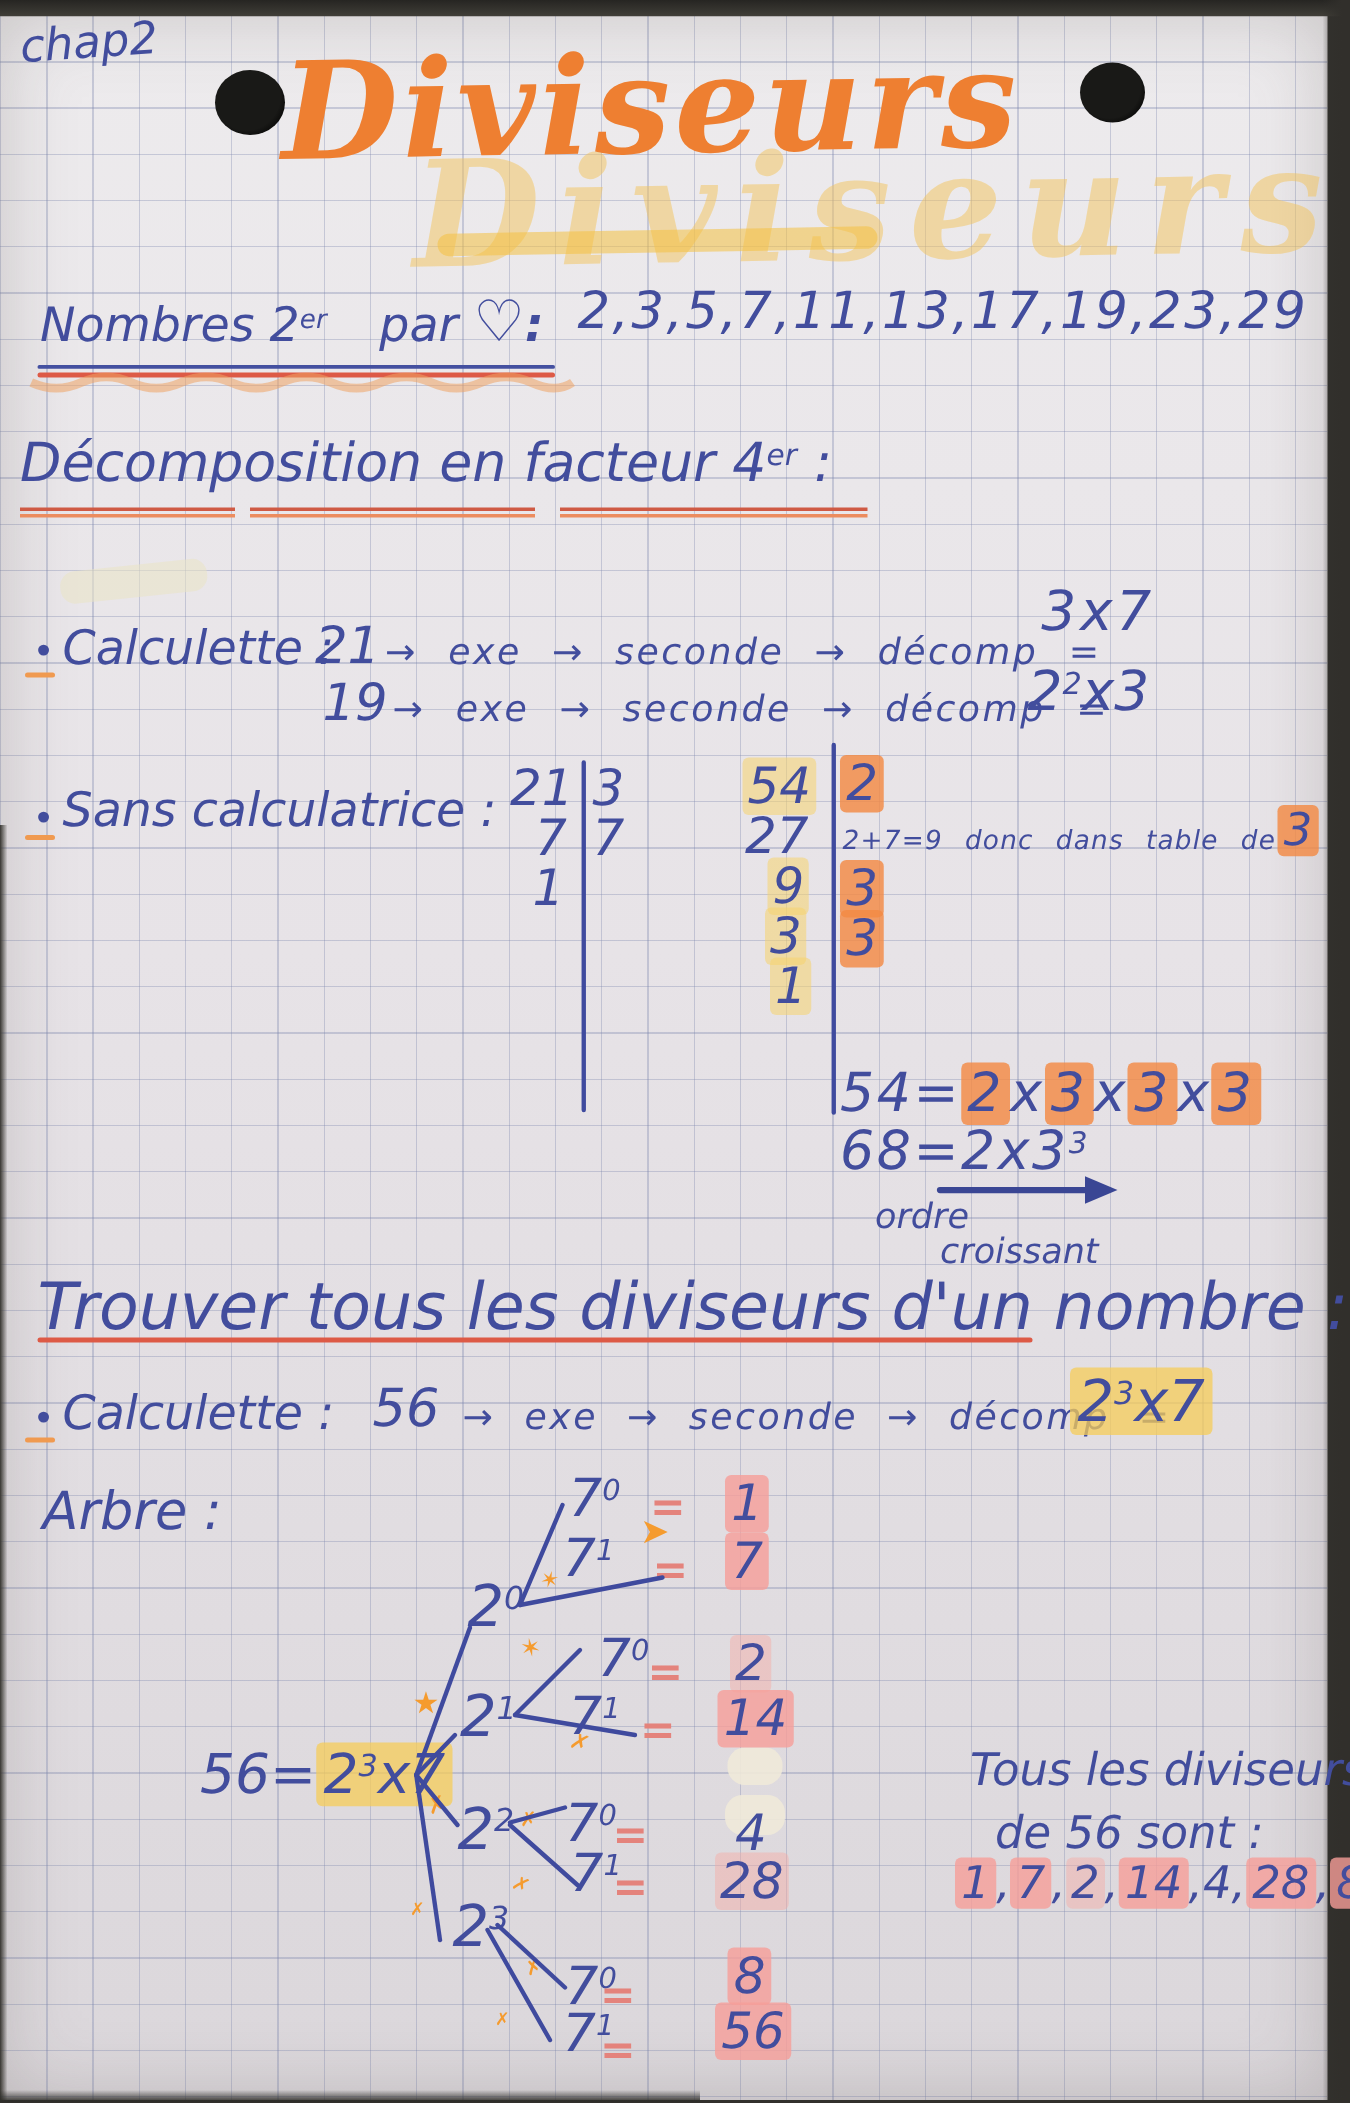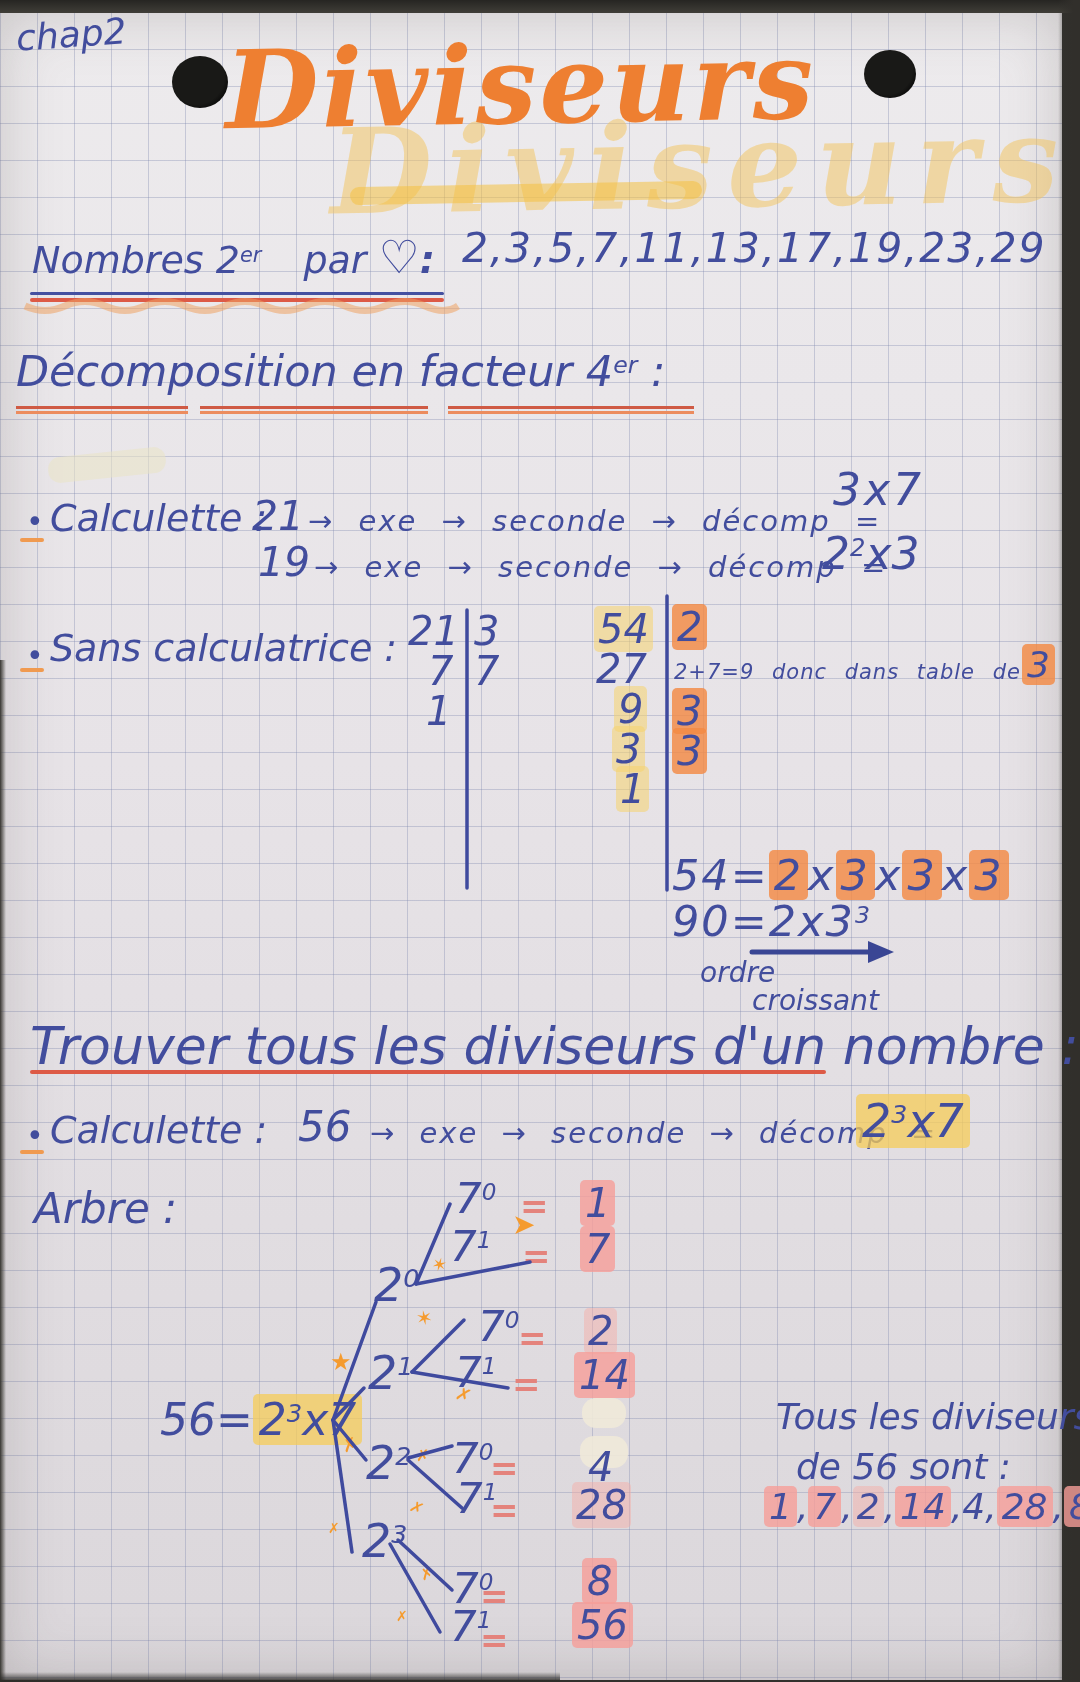--- a/index.html
+++ b/index.html
@@ -99,21 +99,21 @@
 <div class="ink" style="left:614px;top:686px;font-size:40px;"><span class="hl-yellow-soft">9</span></div>
 <div class="ink" style="left:672px;top:688px;font-size:40px;"><span class="hl-orange">3</span></div>
 <div class="ink" style="left:612px;top:726px;font-size:40px;"><span class="hl-yellow-soft">3</span></div>
 <div class="ink" style="left:672px;top:728px;font-size:40px;"><span class="hl-orange">3</span></div>
 <div class="ink" style="left:616px;top:766px;font-size:40px;"><span class="hl-yellow-soft">1</span></div>
 
 <div class="ink" style="left:672px;top:850px;font-size:43px;letter-spacing:2px;">
   <span>54=</span><span class="hl-orange">2</span><span>x</span><span class="hl-orange">3</span><span>x</span><span class="hl-orange">3</span><span>x</span><span class="hl-orange">3</span>
 </div>
 <div class="ink" style="left:672px;top:896px;font-size:43px;letter-spacing:2px;">
-  <span>90=2x3</span><span class="sup">3</span>
+  <span>68=2x3</span><span class="sup">3</span>
 </div>
 <div class="ink" style="left:700px;top:956px;font-size:28px;">ordre</div>
 <div class="ink" style="left:752px;top:984px;font-size:28px;">croissant</div>
 
 <div class="ink" style="left:30px;top:1016px;font-size:52px;">Trouver tous les diviseurs d'un nombre :</div>
 <div class="redline" style="left:30px;top:1070px;width:796px;"></div>
 
 <div class="ink" style="left:26px;top:1118px;font-size:30px;">•</div>
 <div class="bullet-u" style="left:20px;top:1150px;width:24px;"></div>
 <div class="ink" style="left:50px;top:1108px;font-size:38px;">Calculette :</div>

